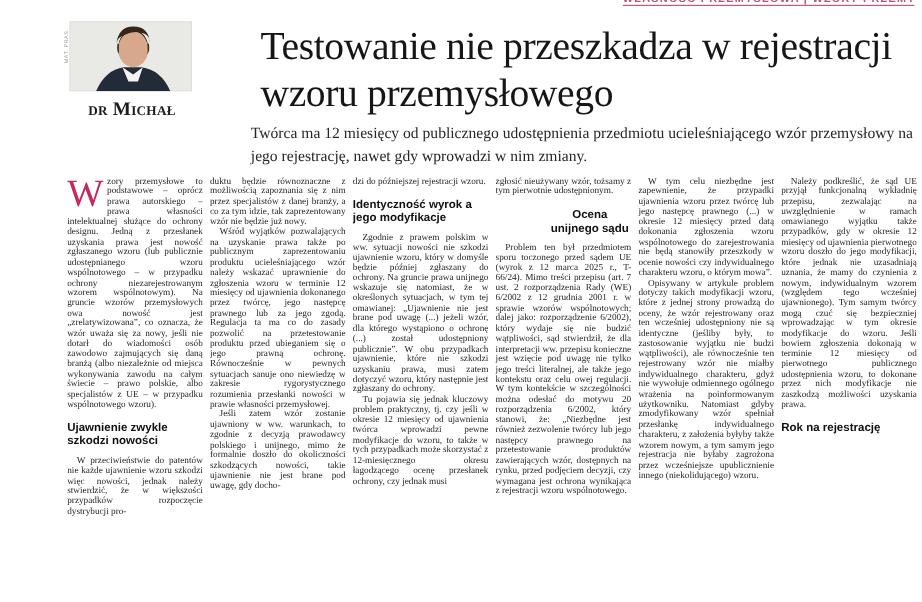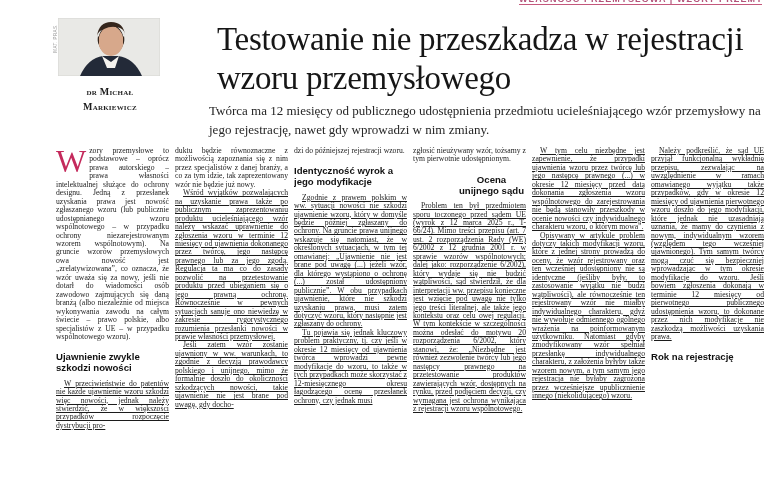--- a/index.html
+++ b/index.html
@@ -14,35 +14,35 @@
           letter-spacing:1.1px;color:#b3537a;margin-top:-6px;white-space:nowrap;
           font-variant:small-caps;}
 
   
   .photo{position:absolute;left:58px;top:18px;width:102px;height:58px;background:#e9e9e6;}
   .photo svg{display:block;}
   .photo-credit{position:absolute;left:53px;top:24px;font-family:"Liberation Sans",sans-serif;
                 font-size:4.5px;color:#9a9a9a;writing-mode:vertical-rl;transform:rotate(180deg);
                 letter-spacing:.4px;}
   .author{position:absolute;left:40px;top:84px;width:140px;text-align:center;
-          font-variant:small-caps;font-weight:bold;font-size:10px;line-height:15px;
+          font-variant:small-caps;font-weight:bold;font-size:16px;line-height:15px;
           color:#1d1d1d;letter-spacing:.2px;}
 
   
   .headline{position:absolute;left:209px;top:12px;width:558px;font-size:33px;
             line-height:39px;color:#161616;letter-spacing:-.3px;font-weight:normal;margin:8px;}
   .lede{position:absolute;left:209px;top:101px;width:556px;font-size:13px;
         line-height:19px;color:#262626;}
 
   
   .cols{position:absolute;left:56px;top:147px;width:708px;display:flex;gap:6px;}
   .col{width:113px;height:318px;overflow:hidden;font-size:7.7px;line-height:8.45px;
        text-align:justify;color:#1c1c1c;hyphens:auto;-webkit-hyphens:auto;}
   .col p{margin:0;}
-  .col p.ind{text-indent:8px;text-decoration:underline;}
+  .col p.ind{text-indent:8px;}
   .subhead{font-family:"Liberation Sans",sans-serif;font-weight:bold;font-size:9.6px;
            line-height:10.6px;color:#111;margin:11px 0 6px;text-align:left;}
   .subhead.center{text-align:center;margin-left:44px;}
   .dropcap{float:left;font-size:32px;line-height:25px;color:#c42a5c;
            padding:2px 3px 0 0;font-family:"Liberation Serif",serif;}
 </style>
 </head>
 <body>
 
 <div class="page">
@@ -62,21 +62,20 @@
       <ellipse cx="53" cy="22" rx="12.5" ry="15" fill="#d7a habit"></ellipse>
       <ellipse cx="53" cy="23" rx="12.5" ry="15" fill="#d7a88b"></ellipse>
       <path d="M39 18 Q41 4 53 4 Q66 4 67 18 Q67 12 62 10 Q54 7 46 11 Q40 13 39 18 Z" fill="#35261c"></path>
       <path d="M40 18 Q39 24 41 27 L41 19 Z" fill="#35261c"></path>
       <path d="M66 18 Q67 24 65 27 L65 19 Z" fill="#35261c"></path>
     </svg>
   </div>
 
   <div class="author">
     <div>dr Michał</div>
-    <div>Markiewicz</div>
   </div>
 
   <h1 class="headline">Testowanie nie przeszkadza w rejestracji wzoru przemysłowego</h1>
 
   <div class="lede">Twórca ma 12 miesięcy od publicznego udostępnienia przedmiotu ucieleśniającego wzór przemysłowy na jego rejestrację, nawet gdy wprowadzi w nim zmiany.</div>
 
   <div class="cols">
 
     <div class="col">
       <p><span class="dropcap">W</span><span>zory przemysłowe to podstawowe – oprócz prawa autorskiego – prawa własności intelektualnej służące do ochrony designu. Jedną z przesłanek uzyskania prawa jest nowość zgłaszanego wzoru (lub publicznie udostępnianego wzoru wspólnotowego – w przypadku ochrony niezarejestrowanym wzorem wspólnotowym). Na gruncie wzorów przemysłowych owa nowość jest „zrelatywizowana”, co oznacza, że wzór uważa się za nowy, jeśli nie dotarł do wiadomości osób zawodowo zajmujących się daną branżą (albo niezależnie od miejsca wykonywania zawodu na całym świecie – prawo polskie, albo specjalistów z UE – w przypadku wspólnotowego wzoru).</span></p>

